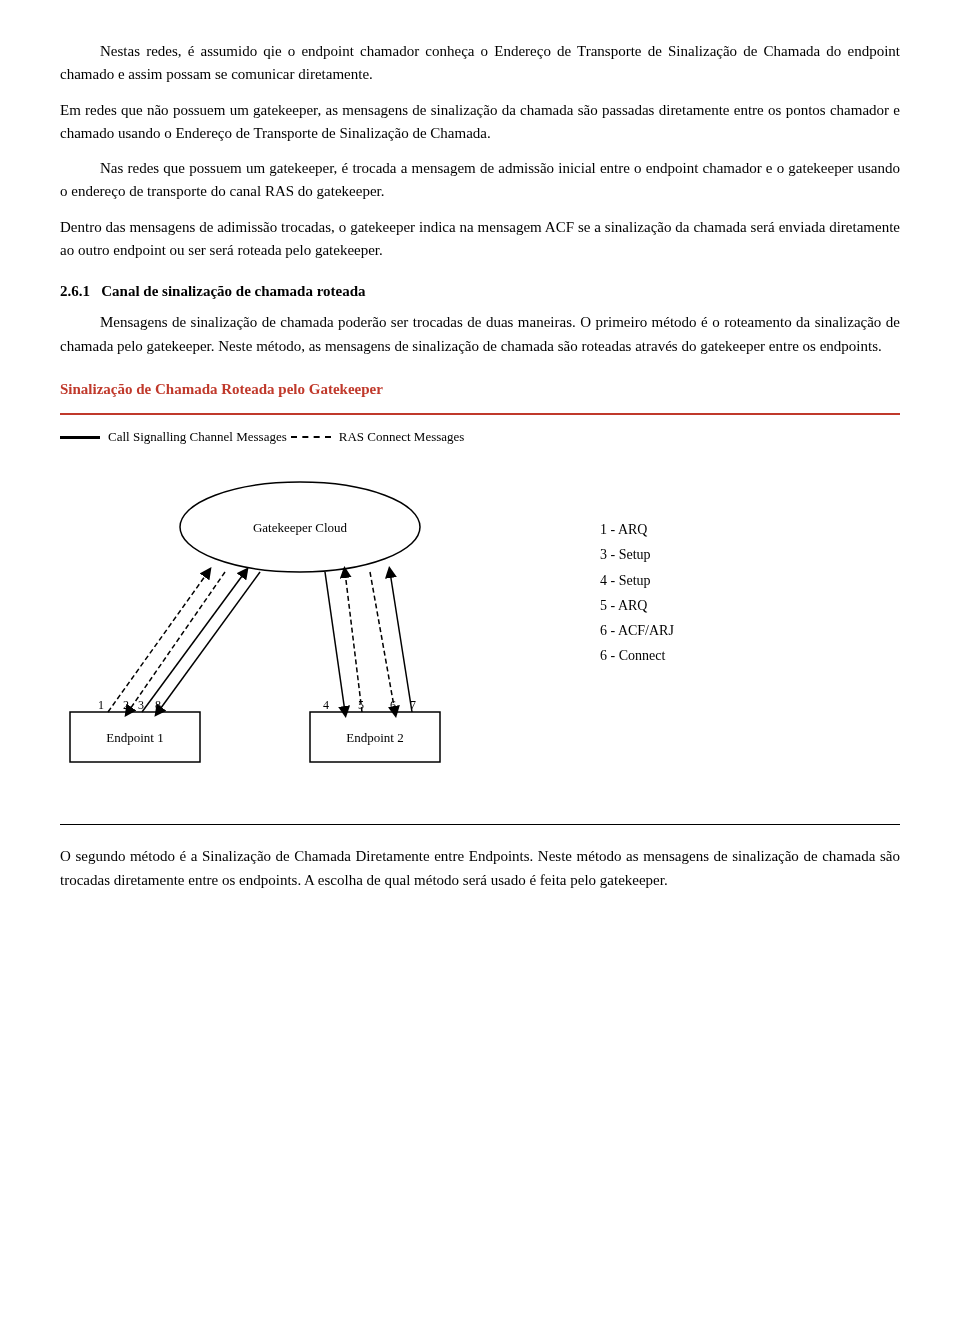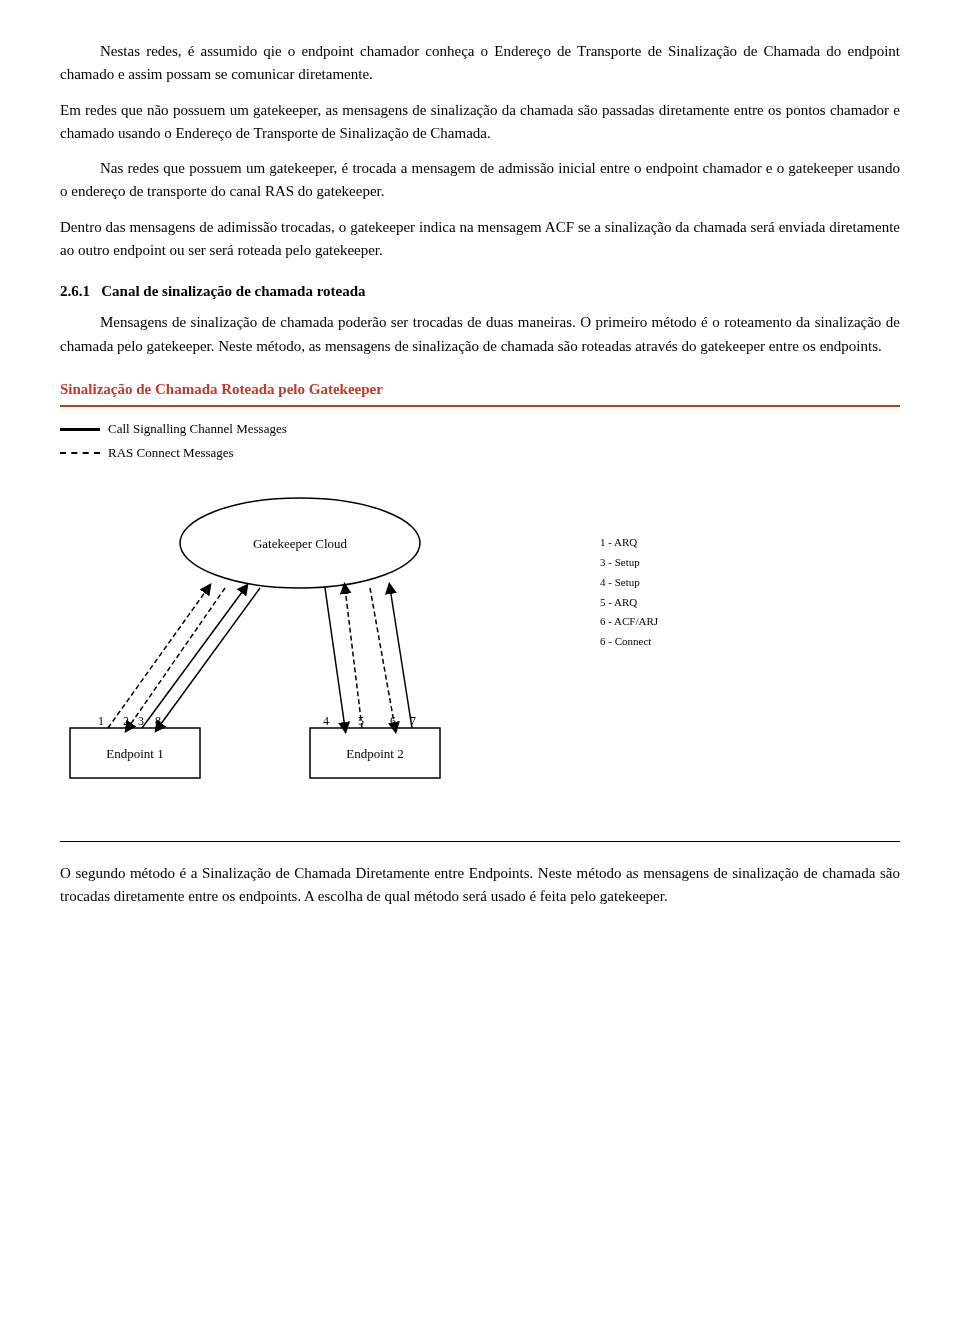--- a/index.html
+++ b/index.html
@@ -28,26 +28,26 @@
     }
     .diagram-section {
       margin-top: 20px;
       margin-bottom: 20px;
     }
     .diagram-title {
       font-size: 15px;
       font-weight: bold;
       color: #c0392b;
       border-bottom: 2px solid #c0392b;
-      padding-bottom: 4px;
+      padding-bottom: 12px;
       margin-bottom: 12px;
     }
     .legend {
       display: flex;
-      flex-direction: column;
+      flex-direction: row;
       gap: 4px;
       margin-bottom: 10px;
     }
     .legend-item {
       display: flex;
       align-items: center;
       gap: 8px;
       font-size: 13px;
     }
     .legend-line-solid {
@@ -65,21 +65,21 @@
     .diagram-container {
       display: flex;
       align-items: flex-start;
       gap: 20px;
     }
     .diagram-svg-area {
       flex: 0 0 520px;
     }
     .diagram-legend-right {
       flex: 1;
-      font-size: 11px;
+      font-size: 14px;
       line-height: 1.8;
       padding-top: 60px;
     }
     .bottom-hr {
       border: none;
       border-top: 1px solid #000;
       margin: 20px 0;
     }
   </style>
 </head>

